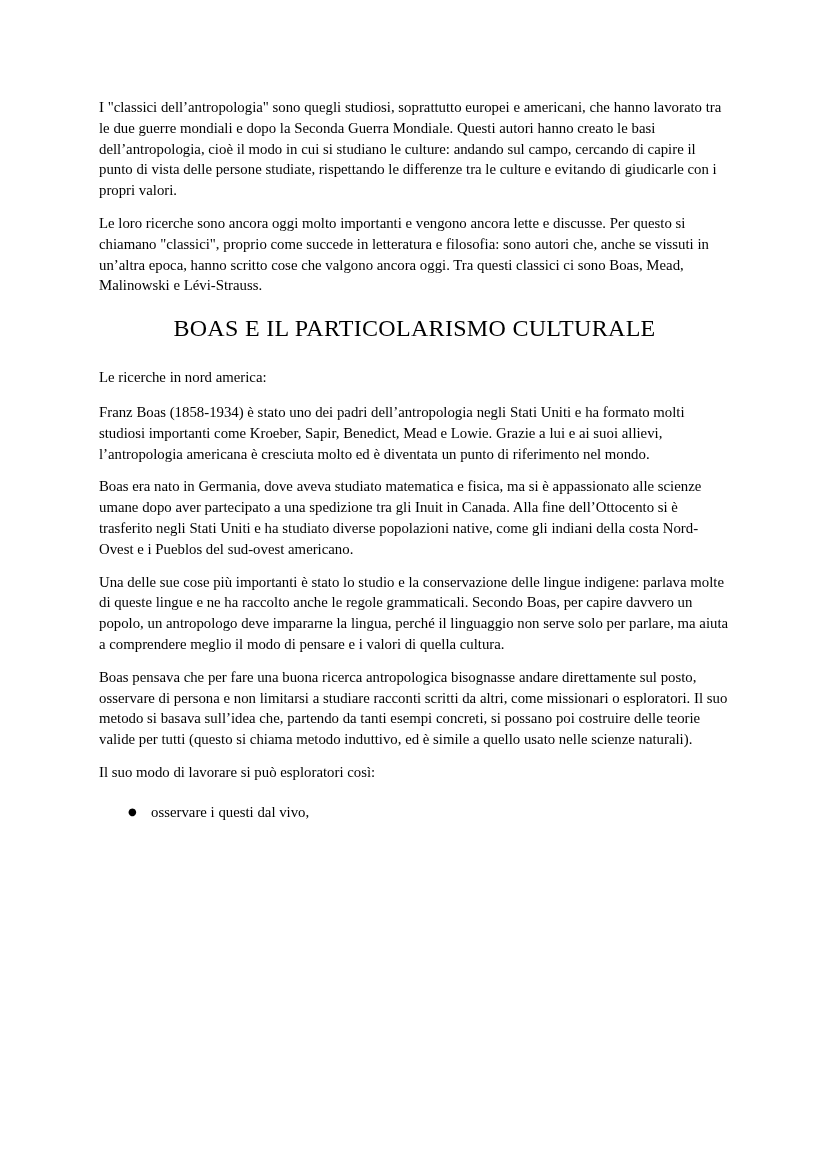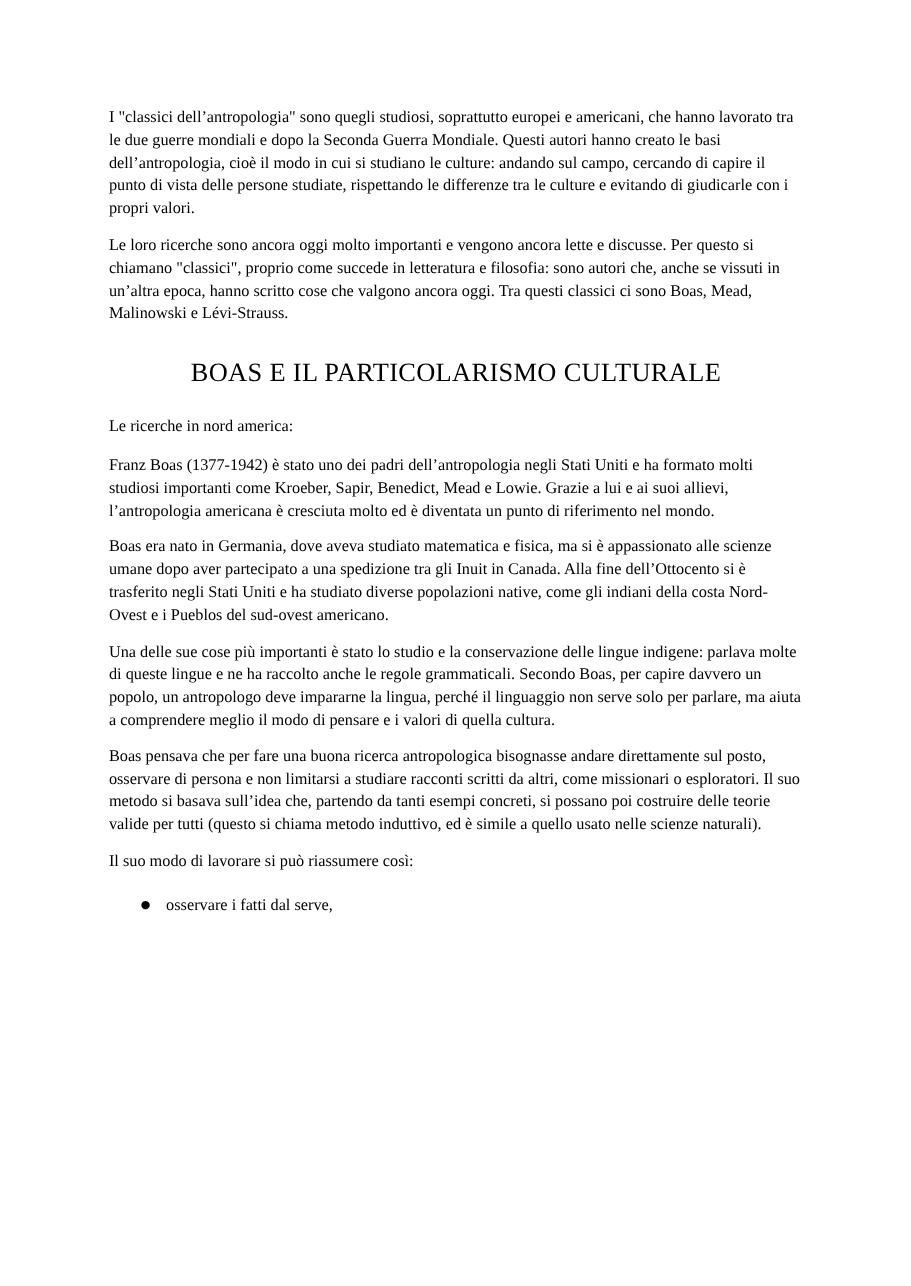--- a/index.html
+++ b/index.html
@@ -31,21 +31,21 @@
     text-align: center;
     letter-spacing: 0.3px;
     margin: 0 0 16px 0;
   }
   .section-heading {
     font-size: 24px;
     line-height: 31px;
     font-weight: 400;
     text-align: center;
     letter-spacing: 0.3px;
-    margin: 28px 0 23px 0;
+    margin: 17px 0 23px 0;
   }
   .subheading {
     font-size: 14.8px;
     line-height: 20.8px;
     font-weight: 400;
     margin: 0 0 14px 0;
   }
   .para {
     margin: 0 0 12px 0;
   }
@@ -75,31 +75,31 @@
 
 
   <p class="para">I "classici dell’antropologia" sono quegli studiosi, soprattutto europei e americani, che hanno lavorato tra le due guerre mondiali e dopo la Seconda Guerra Mondiale. Questi autori hanno creato le basi dell’antropologia, cioè il modo in cui si studiano le culture: andando sul campo, cercando di capire il punto di vista delle persone studiate, rispettando le differenze tra le culture e evitando di giudicarle con i propri valori.</p>
 
   <p class="para">Le loro ricerche sono ancora oggi molto importanti e vengono ancora lette e discusse. Per questo si chiamano "classici", proprio come succede in letteratura e filosofia: sono autori che, anche se vissuti in un’altra epoca, hanno scritto cose che valgono ancora oggi. Tra questi classici ci sono Boas, Mead, Malinowski e Lévi-Strauss.</p>
 
   <h2 class="section-heading">BOAS E IL PARTICOLARISMO CULTURALE</h2>
 
   <h3 class="subheading">Le ricerche in nord america:</h3>
 
-  <p class="para">Franz Boas (1377-1942) è stato uno dei padri dell’antropologia negli Stati Uniti e ha formato molti studiosi importanti come Kroeber, Sapir, Benedict, Mead e Lowie. Grazie a lui e ai suoi allievi, l’antropologia americana è cresciuta molto ed è diventata un punto di riferimento nel mondo.</p>
+  <p class="para">Franz Boas (1858-1934) è stato uno dei padri dell’antropologia negli Stati Uniti e ha formato molti studiosi importanti come Kroeber, Sapir, Benedict, Mead e Lowie. Grazie a lui e ai suoi allievi, l’antropologia americana è cresciuta molto ed è diventata un punto di riferimento nel mondo.</p>
 
   <p class="para">Boas era nato in Germania, dove aveva studiato matematica e fisica, ma si è appassionato alle scienze umane dopo aver partecipato a una spedizione tra gli Inuit in Canada. Alla fine dell’Ottocento si è trasferito negli Stati Uniti e ha studiato diverse popolazioni native, come gli indiani della costa Nord-Ovest e i Pueblos del sud-ovest americano.</p>
 
   <p class="para">Una delle sue cose più importanti è stato lo studio e la conservazione delle lingue indigene: parlava molte di queste lingue e ne ha raccolto anche le regole grammaticali. Secondo Boas, per capire davvero un popolo, un antropologo deve impararne la lingua, perché il linguaggio non serve solo per parlare, ma aiuta a comprendere meglio il modo di pensare e i valori di quella cultura.</p>
 
 
   <p class="para">Boas pensava che per fare una buona ricerca antropologica bisognasse andare direttamente sul posto, osservare di persona e non limitarsi a studiare racconti scritti da altri, come missionari o esploratori. Il suo metodo si basava sull’idea che, partendo da tanti esempi concreti, si possano poi costruire delle teorie valide per tutti (questo si chiama metodo induttivo, ed è simile a quello usato nelle scienze naturali).</p>
 
-  <p class="para">Il suo modo di lavorare si può riassumere così:</p>
+  <p class="para">Il suo modo di lavorare si può esploratori così:</p>
 
   <ul class="bullet-list">
     <li>
       <span class="bullet-glyph">●</span>
-      <span>osservare i fatti dal serve,</span>
+      <span>osservare i questi dal vivo,</span>
     </li>
   </ul>
 
 </div>
 
 </body></html>

